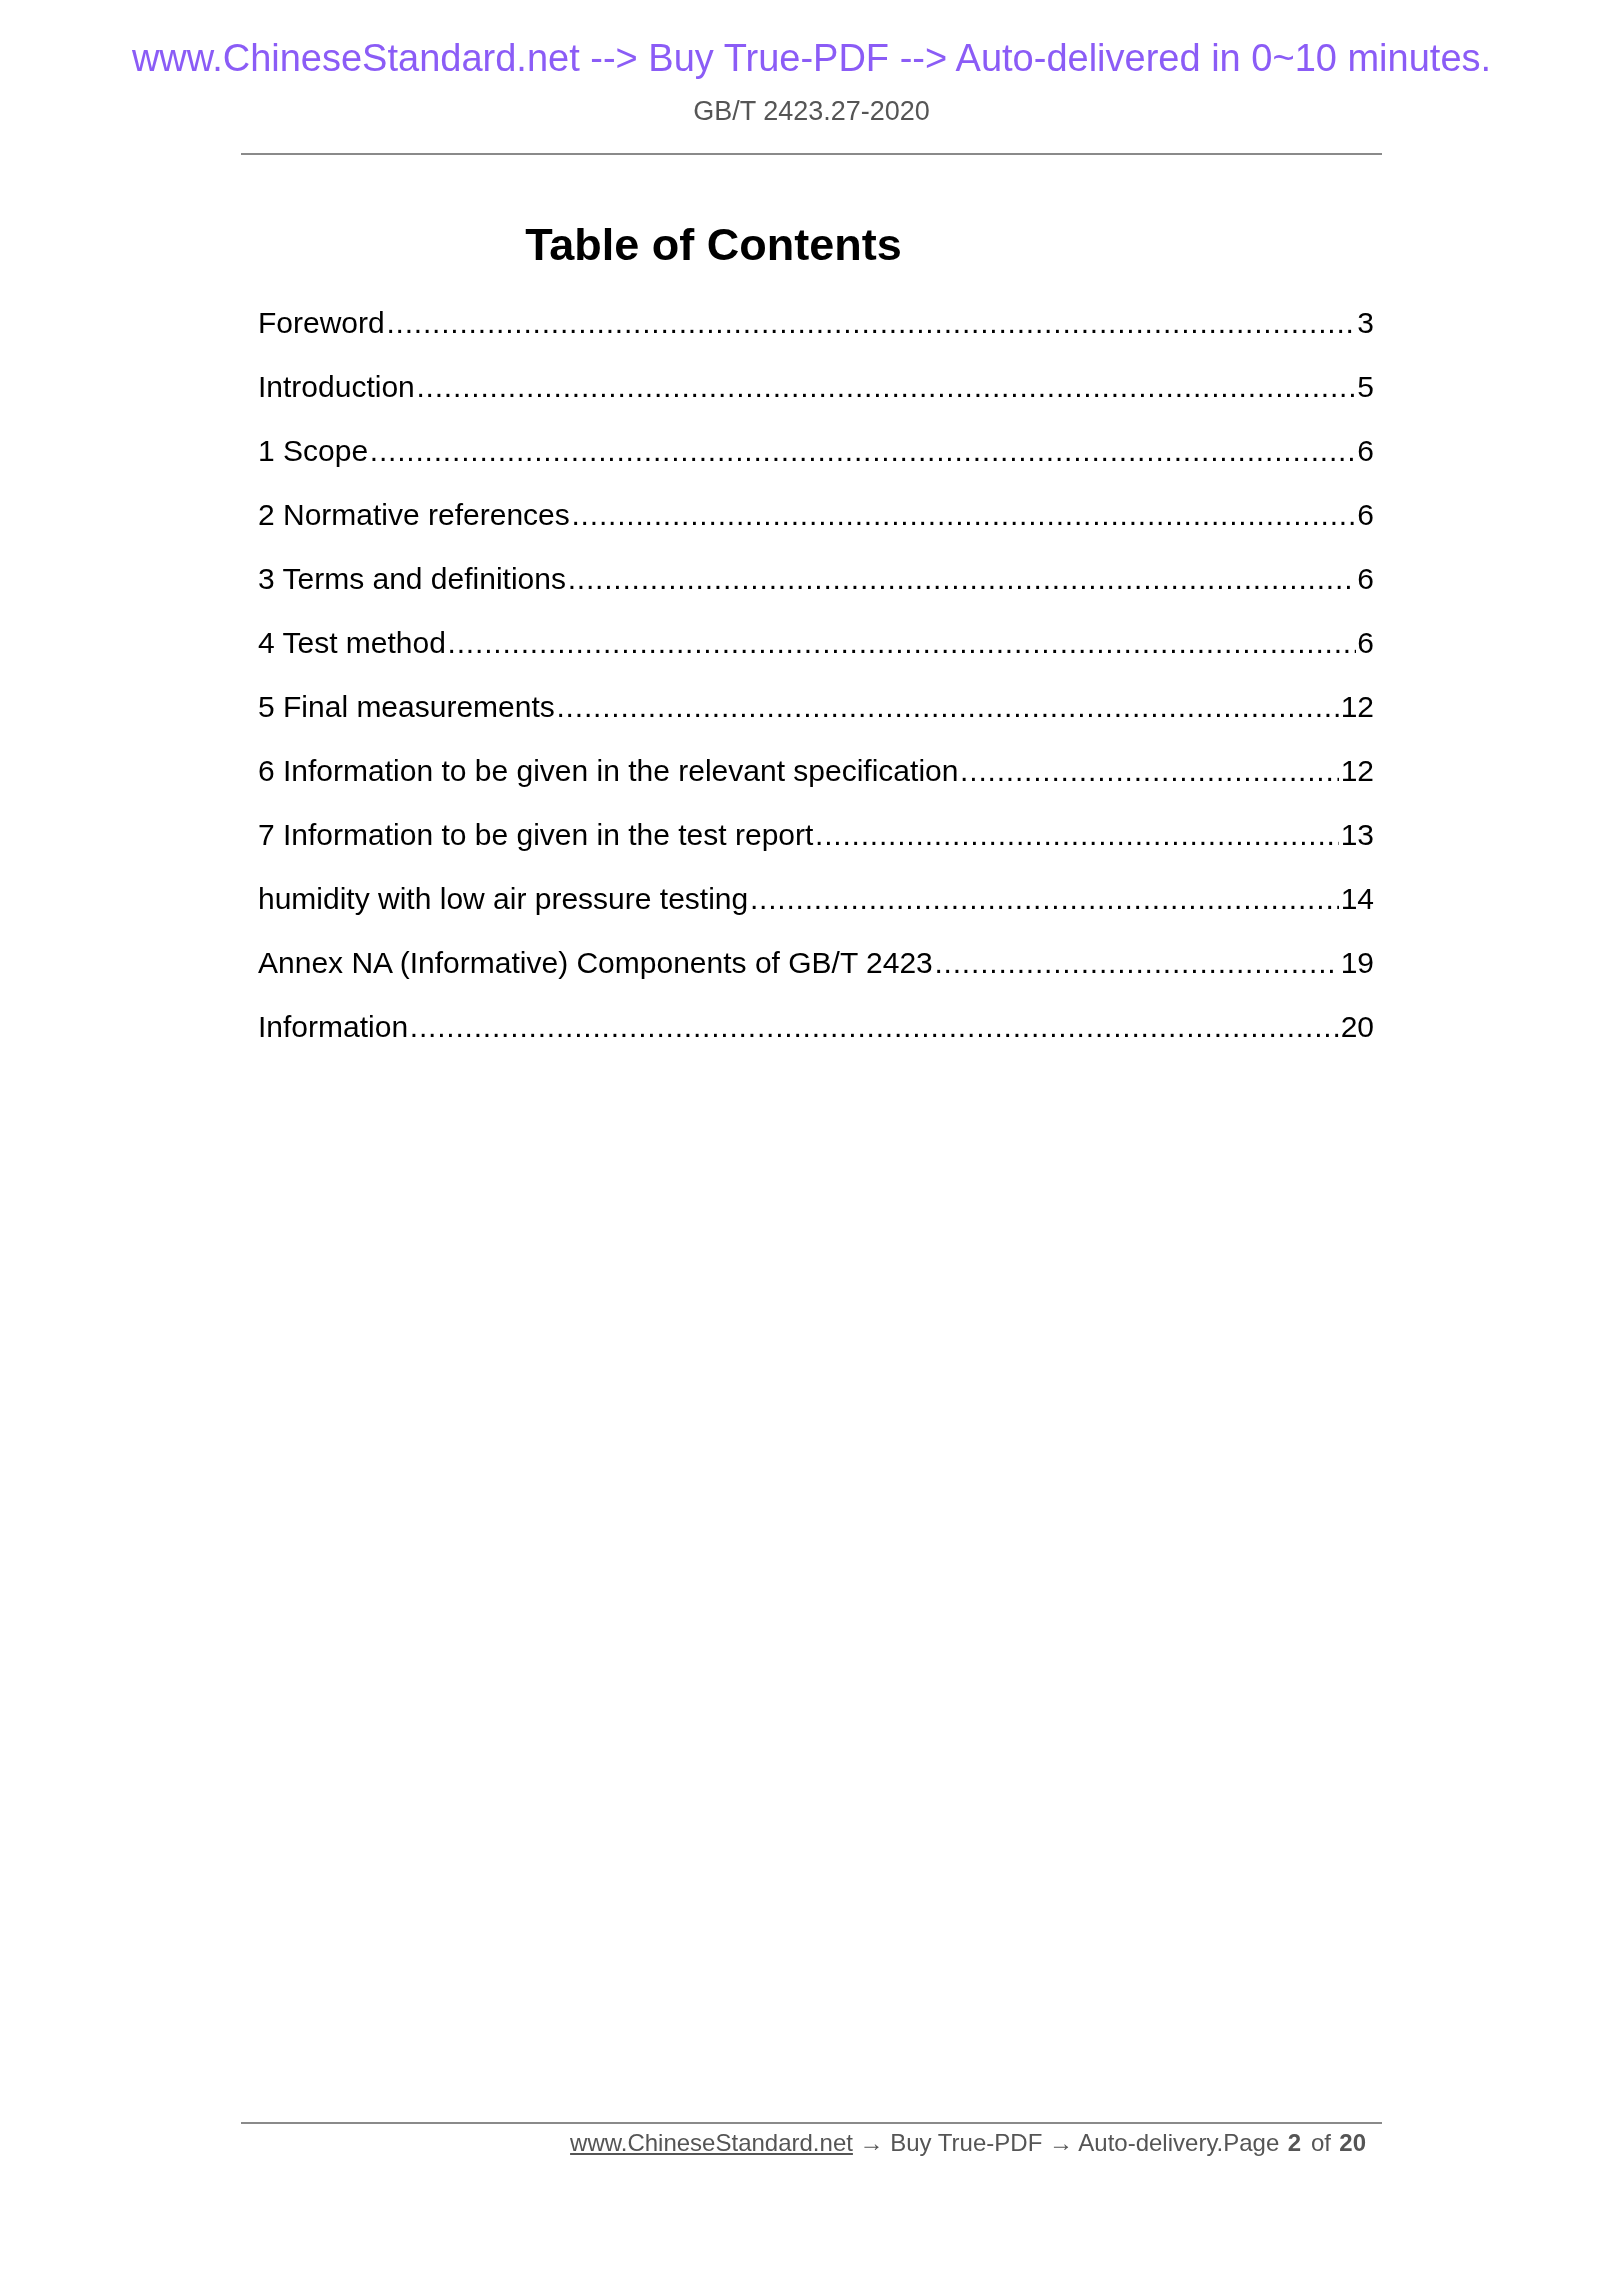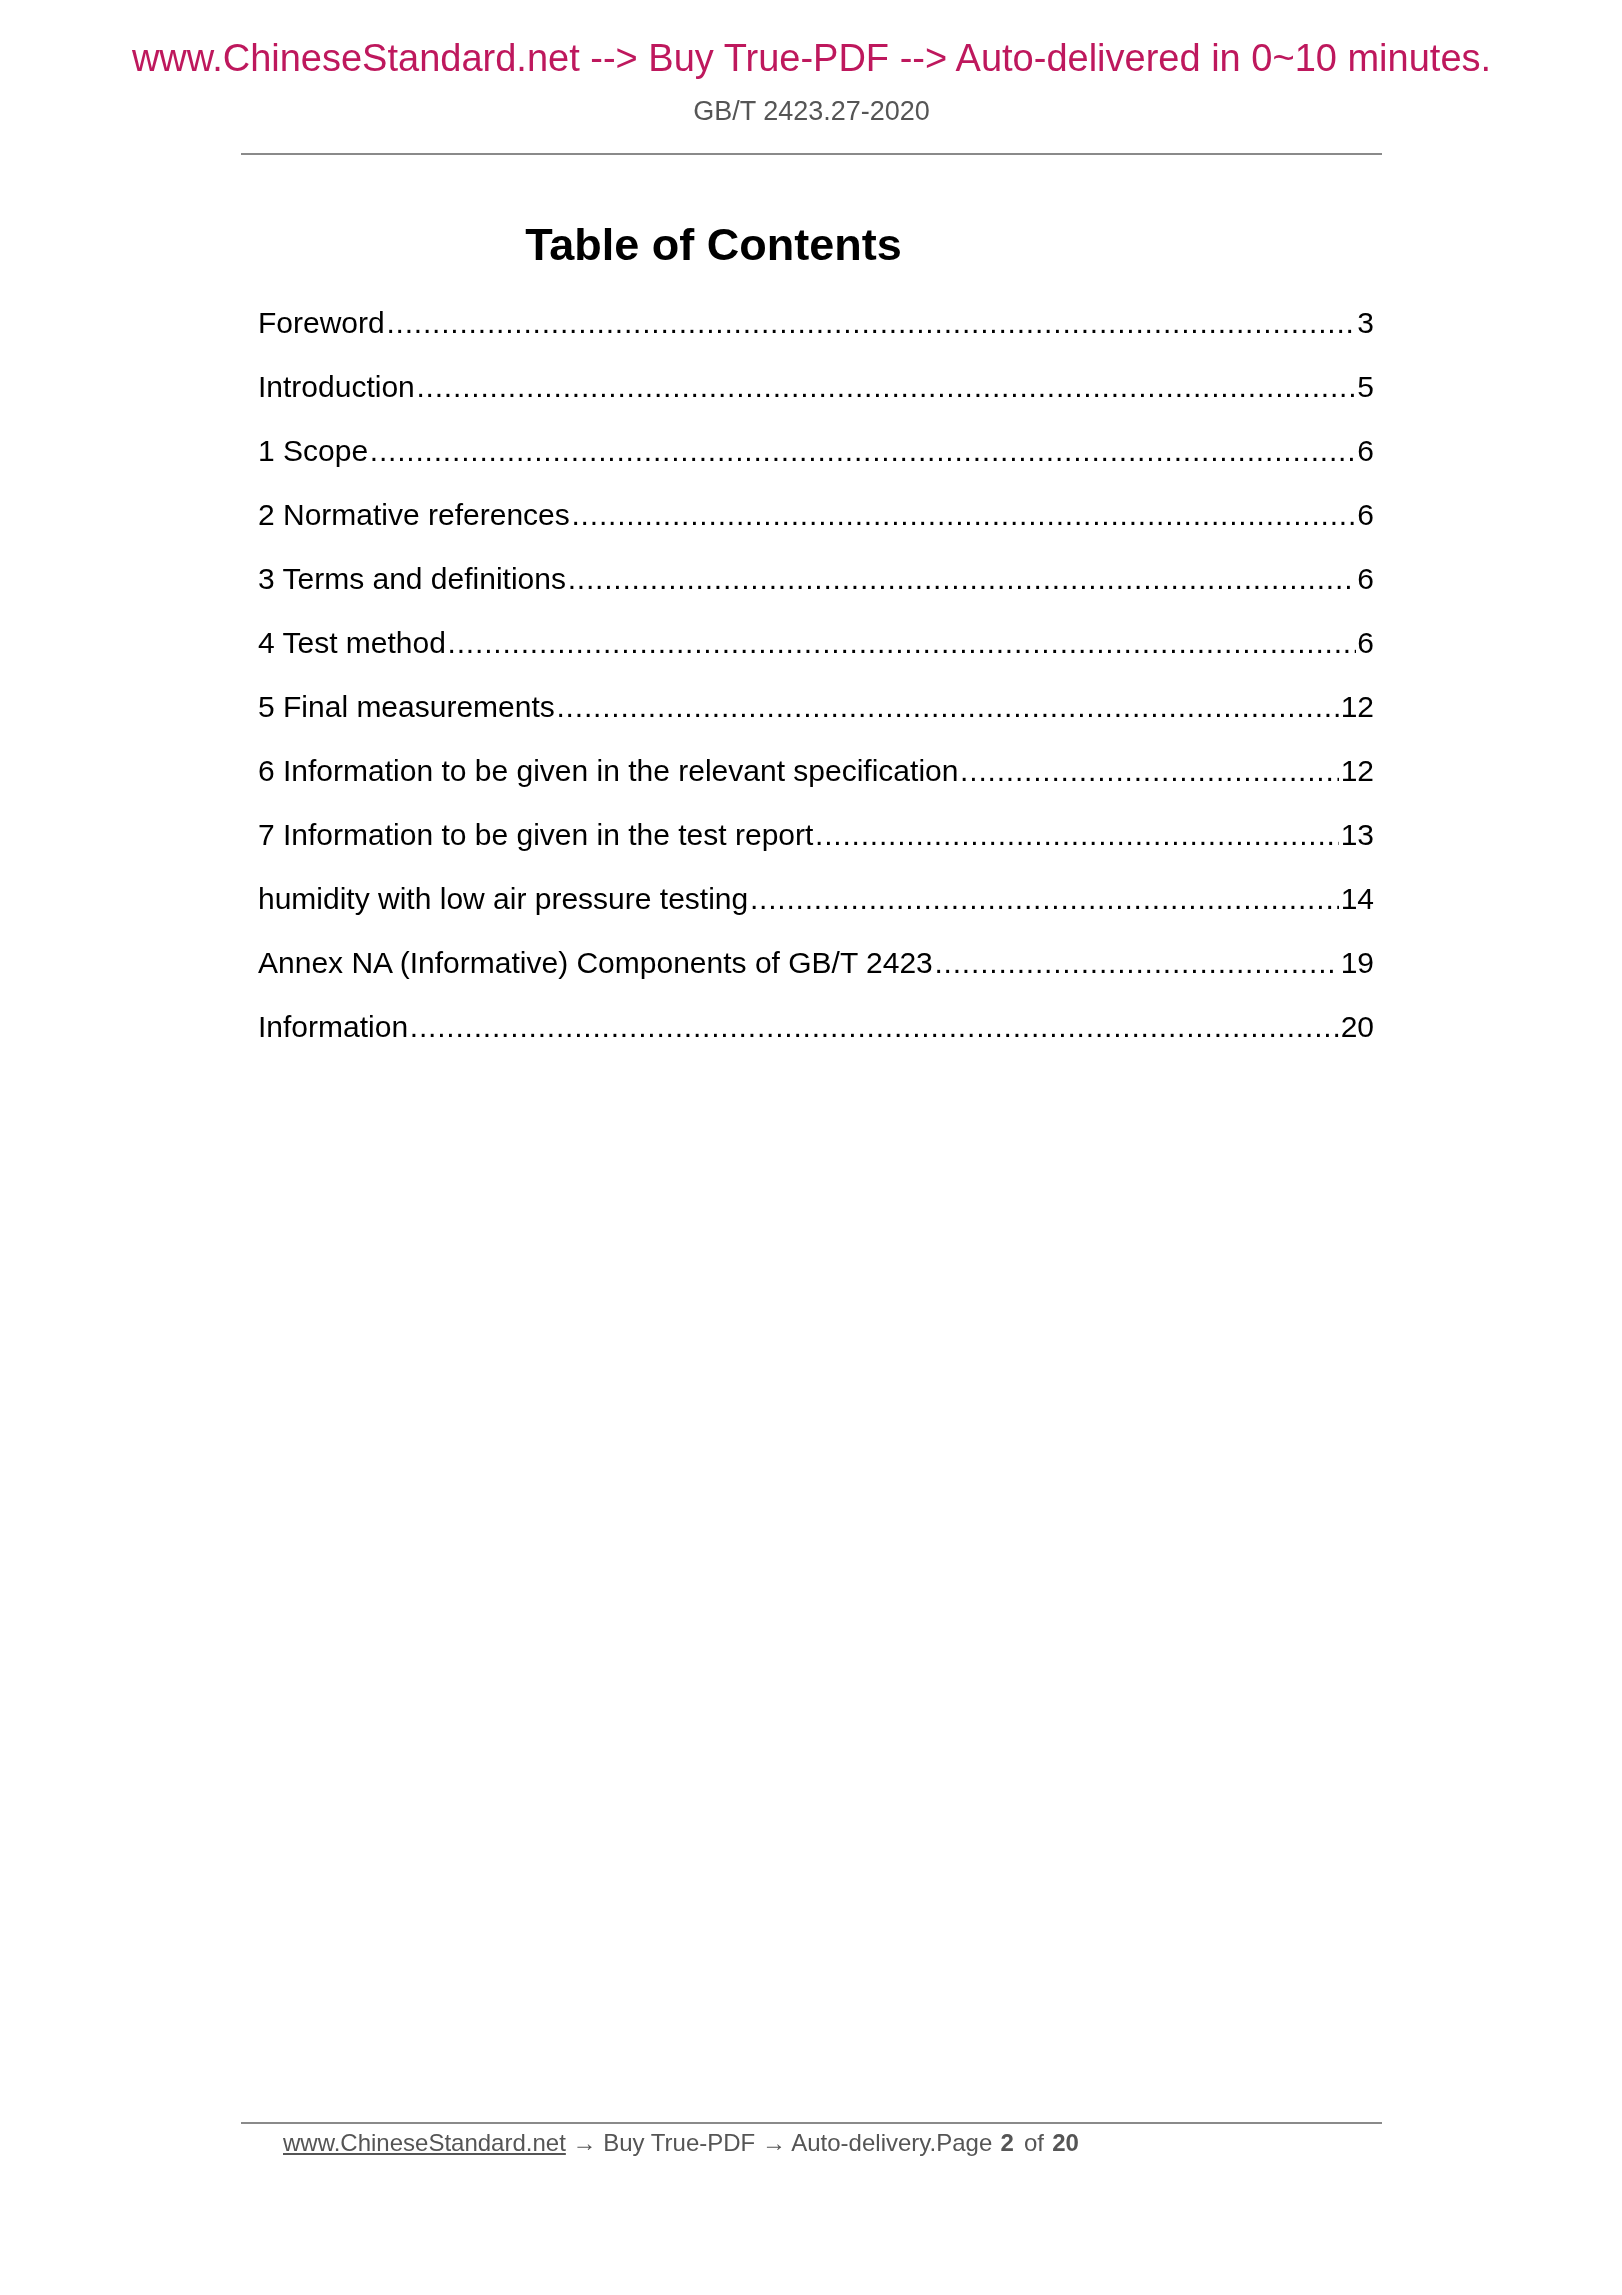--- a/index.html
+++ b/index.html
@@ -1,33 +1,33 @@
 <!DOCTYPE html>
 <html style="font-size:13.3px"><head>
 <meta charset="utf-8">
 <style>
   html, body { margin:0; padding:0; background:#ffffff; }
   body { width:1623px; height:2295px; position:relative; overflow:hidden;
          font-family:"Liberation Sans", sans-serif; color:#000; }
   .hdr1 { position:absolute; left:0; width:1623px; top:35px; text-align:center;
-          font-size:38px; line-height:47px; color:#be185d; }
+          font-size:38px; line-height:47px; color:#8b5cf6; }
   .hdr2 { position:absolute; left:0; width:1623px; top:95px; text-align:center;
           font-size:27px; line-height:33px; color:#555555; }
   .hrule { position:absolute; left:241px; width:1141px; height:1.7px; background:#8a8a8a; }
   .title { position:absolute; left:0; width:1427px; top:218px; text-align:center;
            font-size:45px; line-height:53px; font-weight:bold; color:#000; }
   .toc { position:absolute; left:247px; width:1127px; top:304px; }
   .toc-row { height:64px; display:flex; align-items:flex-start; font-size:30px; line-height:37px; }
   .toc-row .lbl { white-space:nowrap;margin-left:11px; }
   .toc-row .dots { flex:1; overflow:hidden; white-space:nowrap; margin:0 1.7px; }
   .toc-row .dots::after { content:"........................................................................................................................................................................................................................................................"; letter-spacing:0.8px; }
   .toc-row .pg { white-space:nowrap; }
   .toc-row.justified .lbl { text-align:justify; text-align-last:justify; width:100%; white-space:normal; }
   .footer { position:absolute; left:257px; width:1109px; top:2128px; font-size:24px; line-height:30px;
-            color:#555555; display:flex; justify-content:flex-start;margin-left:26px; }
+            color:#555555; display:flex; justify-content:flex-end; }
   .footer a { color:#555555; text-decoration:underline; }
   .footer .pageinfo span { margin-right:8.3px; }
   .footer .pageinfo b { margin-right:10px; color:#555; }
   .footer .pageinfo b:last-child { margin-right:0; }
 </style>
 </head>
 <body>
 
 <div class="hdr1">www.ChineseStandard.net --&gt; Buy True-PDF --&gt; Auto-delivered in 0~10 minutes.</div>
 <div class="hdr2">GB/T 2423.27-2020</div>

